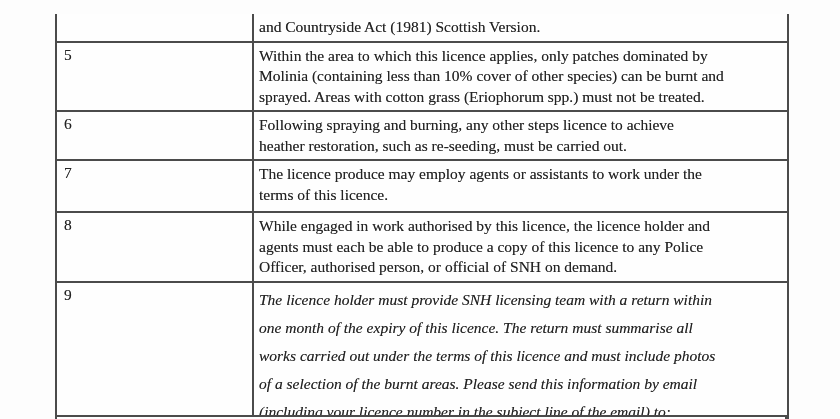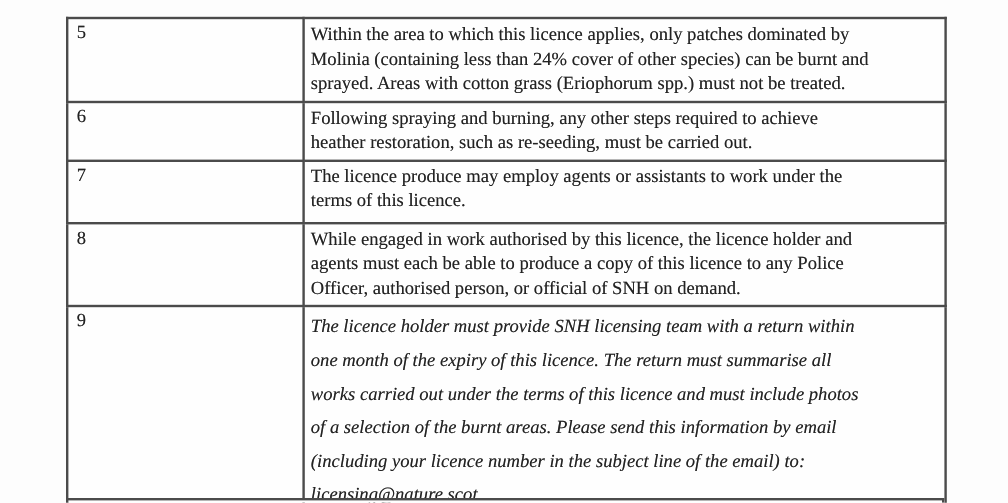--- a/index.html
+++ b/index.html
@@ -71,29 +71,33 @@
 <body>
 
 <div class="page">
 
   <table class="cond-table">
     <colgroup>
       <col class="c-num">
       <col class="c-txt">
     </colgroup>
     <tbody>
+      <tr class="r0">
+        <td class="num"><span></span></td>
+        <td class="txt"><span>and Countryside Act (1981) Scottish Version.</span></td>
+      </tr>
       <tr class="r1">
         <td class="num"><span>5</span></td>
         <td class="txt"><span>Within the area to which this licence applies, only patches dominated by
-Molinia (containing less than 24% cover of other species) can be burnt and
+Molinia (containing less than 10% cover of other species) can be burnt and
 sprayed. Areas with cotton grass (Eriophorum spp.) must not be treated.</span></td>
       </tr>
       <tr class="r2">
         <td class="num"><span>6</span></td>
-        <td class="txt"><span>Following spraying and burning, any other steps required to achieve
+        <td class="txt"><span>Following spraying and burning, any other steps licence to achieve
 heather restoration, such as re-seeding, must be carried out.</span></td>
       </tr>
       <tr class="r3">
         <td class="num"><span>7</span></td>
         <td class="txt"><span>The licence produce may employ agents or assistants to work under the
 terms of this licence.</span></td>
       </tr>
       <tr class="r4">
         <td class="num"><span>8</span></td>
         <td class="txt"><span>While engaged in work authorised by this licence, the licence holder and

